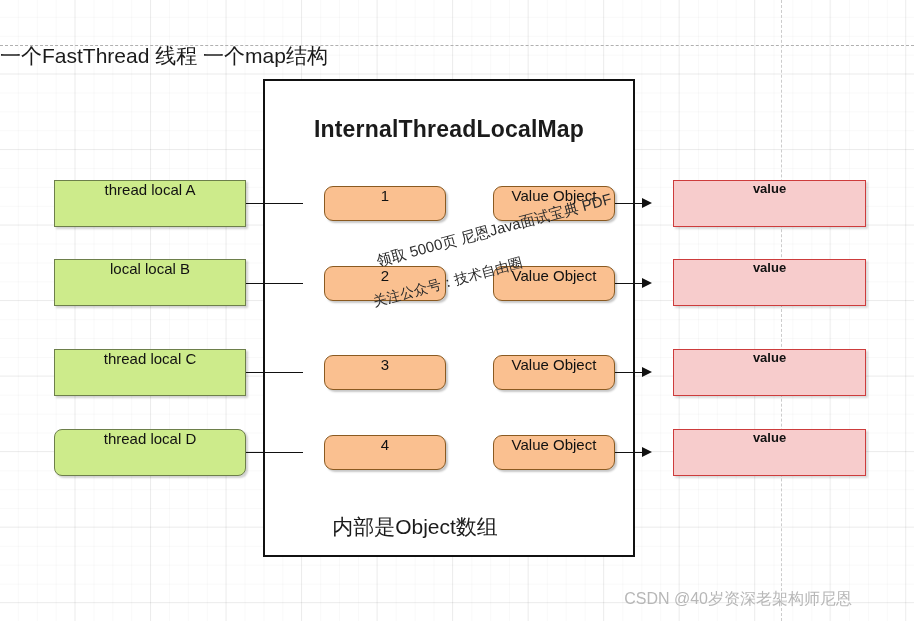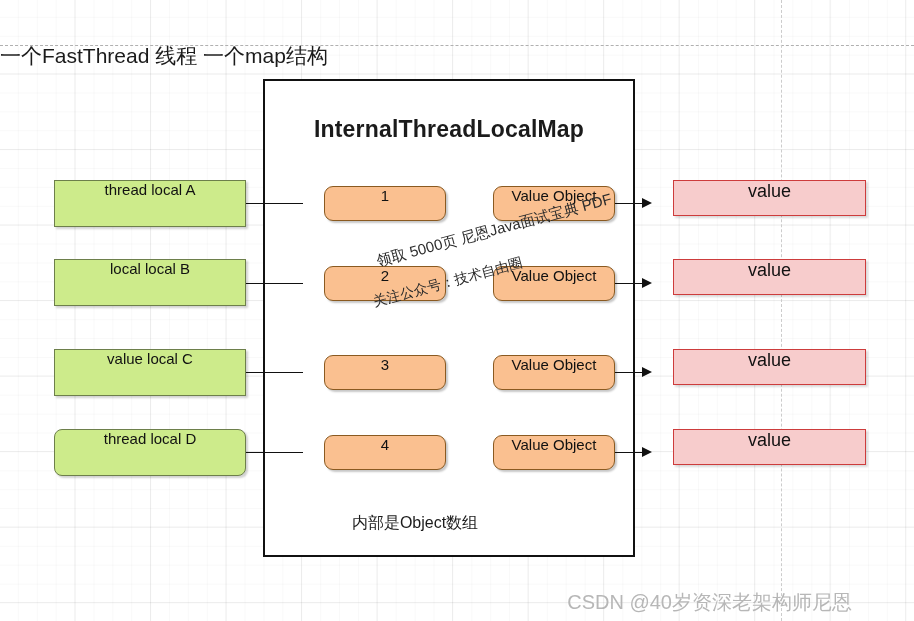--- a/index.html
+++ b/index.html
@@ -75,21 +75,21 @@
     z-index: 6;
     margin-top: 24px;
   }
 
   #map-footer {
     position: absolute;
     left: 263px;
     top: 513px;
     width: 304px;
     text-align: center;
-    font-size: 16px;
+    font-size: 21px;
     color: #1b1b1b;
     z-index: 6;
   }
 
   #top-caption {
     position: absolute;
     left: 0;
     top: 42px;
     width: 914px;
     text-align: left;
@@ -115,26 +115,27 @@
     height: 47px;
     background: #cdeb8b;
     border: 1.5px solid #6d7f4b;
     color: #111111;
     font-size: 15px;
     box-shadow: 2px 2px 2px rgba(0,0,0,0.18);
   }
 
   .node-pink {
     width: 193px;
-    height: 36px;
+    height: 47px;
     background: #f7cccc;
     border: 1.5px solid #cd3c3c;
     color: #111111;
-    font-size: 18px;
+    font-size: 13px;
     box-shadow: 2px 2px 2px rgba(0,0,0,0.15);
+    font-weight: bold;
   }
 
   .node-orange {
     width: 122px;
     height: 35px;
     background: #fac090;
     border: 1.5px solid #8a5a21;
     border-radius: 9px;
     color: #111111;
     font-size: 15px;
@@ -181,21 +182,21 @@
   }
   #promo-watermark .wm-line-2 {
     margin-left: -14px;
     font-size: 14px;
   }
 
   #csdn-watermark {
     position: absolute;
     right: 62px;
     top: 589px;
-    font-size: 20px;
+    font-size: 16px;
     color: #b7b7b7;
     z-index: 8;
     white-space: nowrap;
   }
 </style>
 </head>
 <body>
 
 <div id="canvas">
 
@@ -236,21 +237,21 @@
   <div class="node node-orange" style="left:472px; top:266px;">
     <span>Value Object</span>
   </div>
   <div class="conn" style="left:594px; top:283px; width:48px;"></div>
   <div class="arrowhead right" style="left:642px; top:277.5px;"></div>
   <div class="node node-pink" style="left:652px; top:259px;">
     <span>value</span>
   </div>
 
   <div class="node node-green" style="left:33px; top:349px;">
-    <span>value local C</span>
+    <span>thread local C</span>
   </div>
   <div class="conn" style="left:235px; top:372px; width:68px;"></div>
   <div class="arrowhead left" style="left:226px; top:366.5px;"></div>
   <div class="node node-orange" style="left:303px; top:355px;">
     <span>3</span>
   </div>
   <div class="node node-orange" style="left:472px; top:355px;">
     <span>Value Object</span>
   </div>
   <div class="conn" style="left:594px; top:372px; width:48px;"></div>

